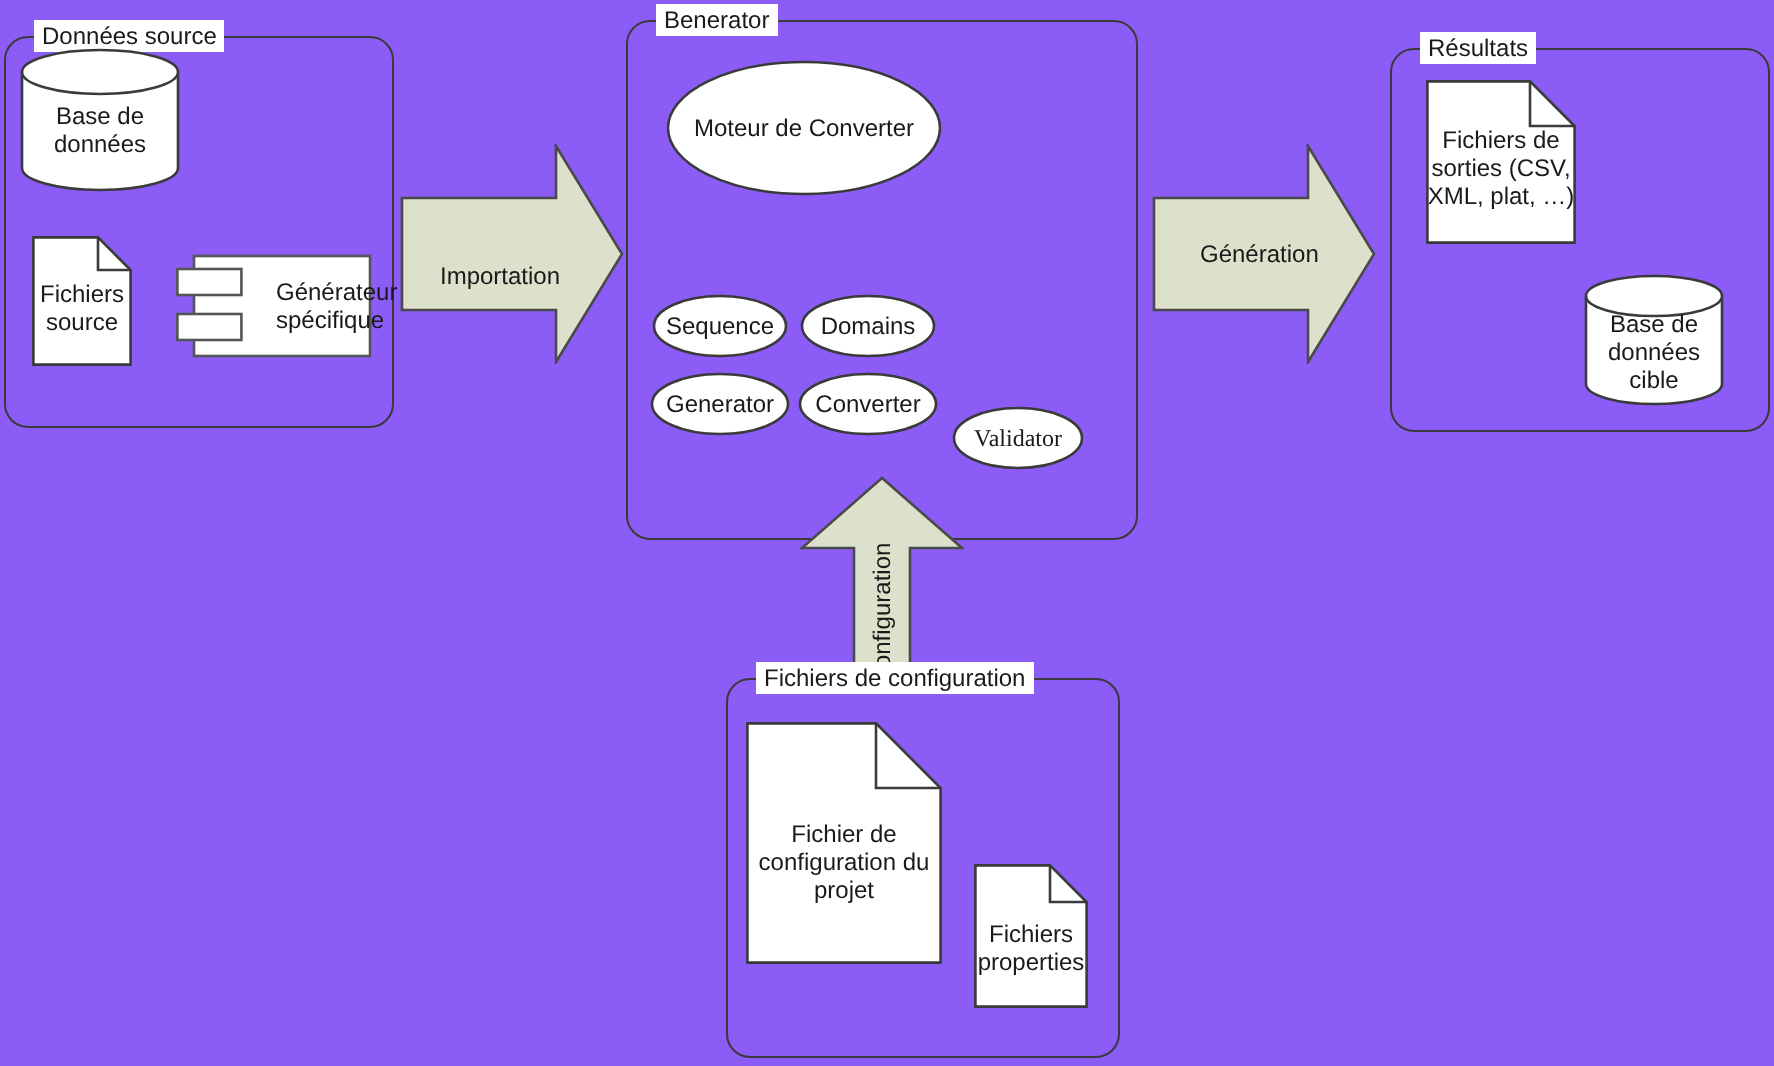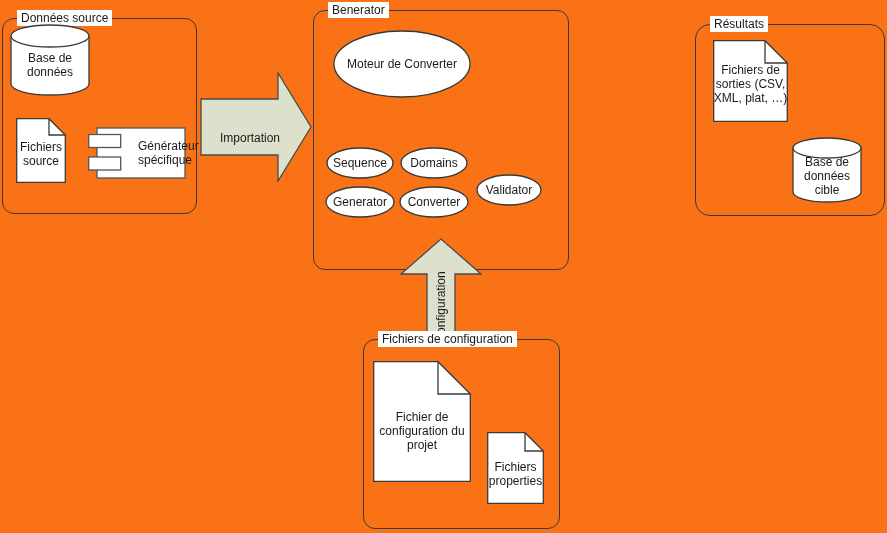--- a/index.html
+++ b/index.html
@@ -7,21 +7,21 @@
     padding: 0;
     background: #ffffff;
   }
   body {
     font-family: "Liberation Sans", "DejaVu Sans", sans-serif;
   }
   #canvas {
     position: relative;
     width: 887px;
     height: 533px;
-    background: #f97316;
+    background: #8b5cf6;
     overflow: hidden;
   }
 
   
   .group {
     position: absolute;
     box-sizing: border-box;
     border: 1.4px solid #3a3a3a;
     border-radius: 12px;
     background: transparent;
@@ -159,29 +159,35 @@
     <div class="lbl" style="top:9px;">Domains</div>
   </div>
 
   <div class="ell" style="left:399px; top:186px; width:70px; height:32px;">
     <svg width="70" height="32" viewBox="0 0 70 32">
       <ellipse cx="35" cy="16" rx="34" ry="15" fill="#ffffff" stroke="#3a3a3a" stroke-width="1.3"></ellipse>
     </svg>
     <div class="lbl" style="top:9px;">Converter</div>
   </div>
 
-  <div class="ell" style="left:476px; top:174px; width:66px; height:32px;">
+  <div class="ell" style="left:476px; top:203px; width:66px; height:32px;font-family:Liberation Serif, serif;">
     <svg width="66" height="32" viewBox="0 0 66 32">
       <ellipse cx="33" cy="16" rx="32" ry="15" fill="#ffffff" stroke="#3a3a3a" stroke-width="1.3"></ellipse>
     </svg>
     <div class="lbl" style="top:9px;">Validator</div>
   </div>
 
-
-  <div class="group" style="left:695px; top:24px; width:190px; height:192px;border-radius:15px;">
+  <div class="arrow" style="left:576px; top:72px; width:112px; height:110px;">
+    <svg width="112" height="110" viewBox="0 0 112 110">
+      <path d="M1,27 L78,27 L78,1 L111,55 L78,109 L78,83 L1,83 Z" fill="#dde0cb" stroke="#4a4a4a" stroke-width="1.3" stroke-linejoin="miter"></path>
+    </svg>
+    <div class="arrow-label" style="left:24px; top:48px;">Génération</div>
+  </div>
+
+  <div class="group" style="left:695px; top:24px; width:190px; height:192px;">
     <div class="group-title">Résultats</div>
   </div>
 
   <div class="doc" style="left:713px; top:40px; width:75px; height:82px;">
     <svg width="75" height="82" viewBox="0 0 75 82">
       <path d="M0.7,0.7 L52,0.7 L74.3,23 L74.3,81.3 L0.7,81.3 Z" fill="#ffffff" stroke="#3a3a3a" stroke-width="1.3"></path>
       <path d="M52,0.7 L52,23 L74.3,23" fill="none" stroke="#3a3a3a" stroke-width="1.3"></path>
     </svg>
     <div class="lbl" style="top:23px;">Fichiers de
 sorties (CSV,

